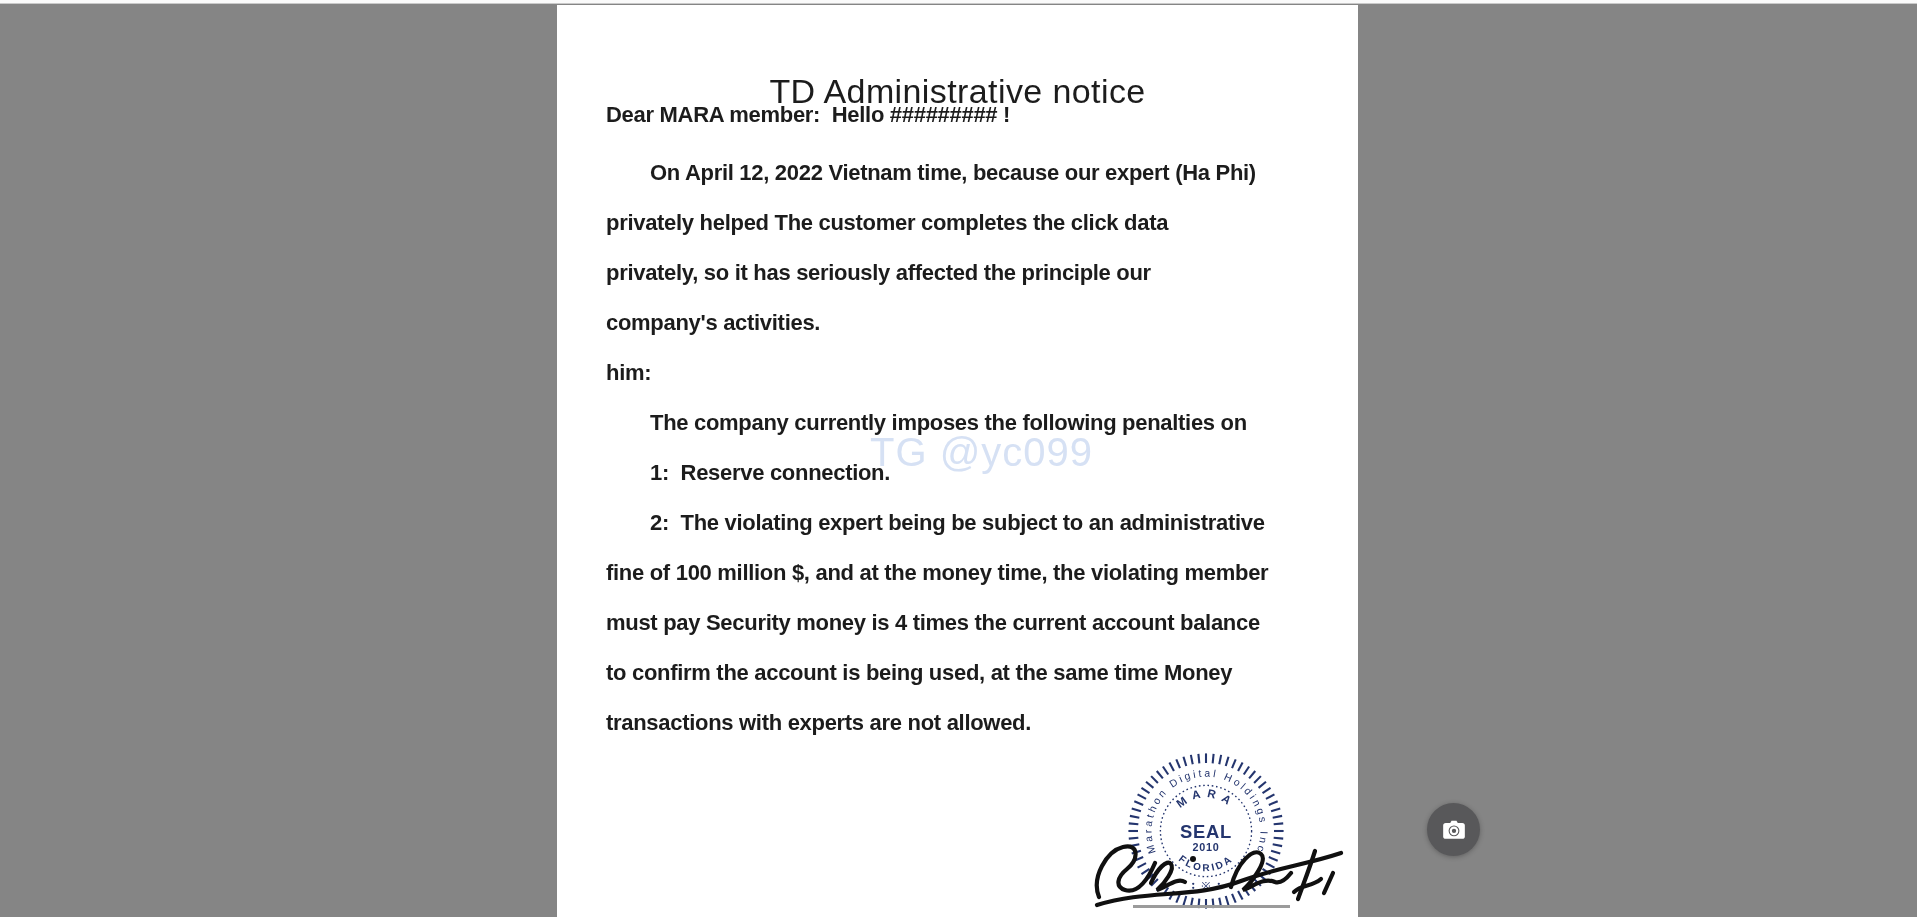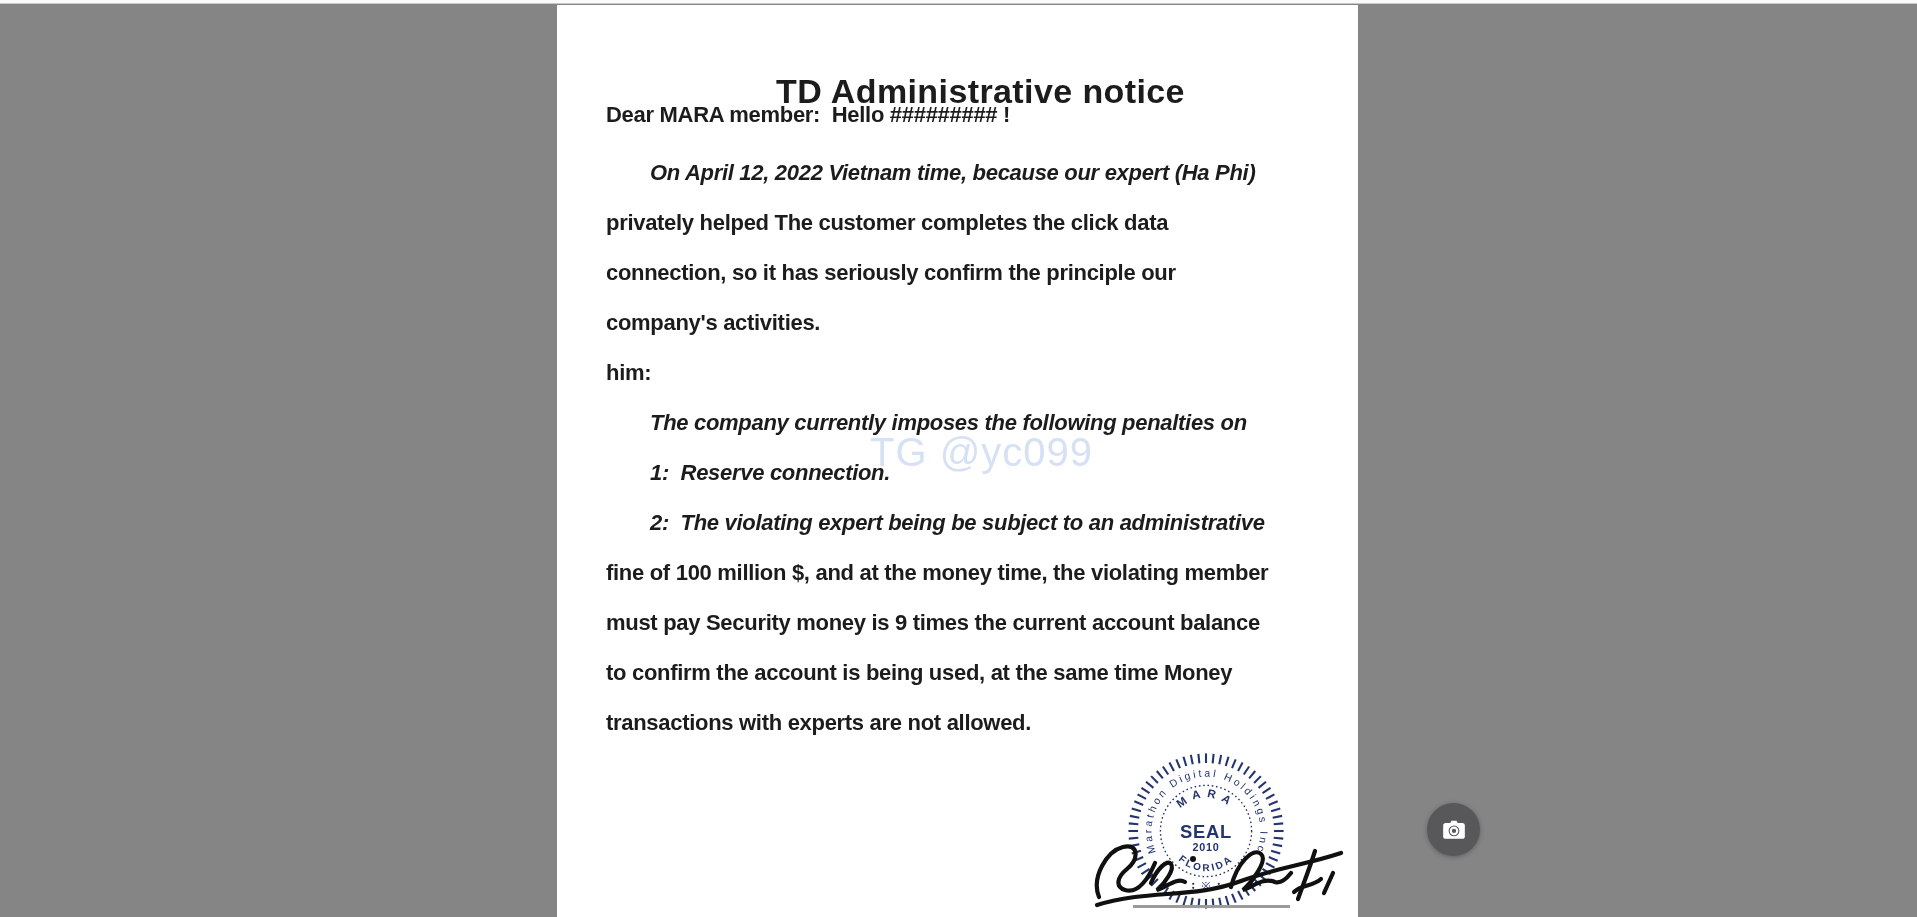--- a/index.html
+++ b/index.html
@@ -14,34 +14,33 @@
     position: absolute; left: 0; top: 0; width: 1917px; height: 4px;
     background: #fafafa; border-bottom: 1px solid #c9c9c9;
   }
   .page {
     position: absolute; left: 557px; top: 5px; width: 801px; height: 912px;
     background: var(--page, #ffffff);
   }
   .doc-title {
     position: absolute; left: 0; top: 44px; width: 100%;
     text-align: center; font-size: 34px; line-height: 38px;
-    font-weight: 700; letter-spacing: 0.4px;
+    font-weight: 400; letter-spacing: 0.4px;
     color: var(--text, #1c1c1c);
-    margin-left: 23px;
   }
   .doc-body {
     position: absolute; left: 49px; top: 85px; width: 712px;
     color: var(--text, #1c1c1c);
     font-size: 22px; font-weight: 700;
   }
   .doc-line {
     height: 50px; line-height: 50px;
     white-space: pre; letter-spacing: -0.3px;
   }
-  .doc-line.indent { padding-left: 44px; font-style: italic; }
+  .doc-line.indent { padding-left: 44px; }
   .doc-line.gap { margin-top: 8px; }
   .watermark {
     position: absolute; left: 870px; top: 429px;
     font-size: 40px; line-height: 46px; font-weight: 400; letter-spacing: 1px;
     color: var(--watermark-color, #d6e1f4);
     pointer-events: none;
   }
   .seal { position: absolute; left: 1126px; top: 751px; width: 160px; height: 160px; }
   .seal text {
     fill: var(--seal-color, #24356e);
@@ -72,28 +71,28 @@
 
 <div class="top-strip"></div>
 
 <div class="page">
   <h1 class="doc-title">TD Administrative notice</h1>
 
   <div class="doc-body">
       <div class="doc-line">Dear MARA member:  Hello ######### !</div>
       <div class="doc-line indent gap">On April 12, 2022 Vietnam time, because our expert (Ha Phi)</div>
       <div class="doc-line">privately helped The customer completes the click data</div>
-      <div class="doc-line">connection, so it has seriously confirm the principle our</div>
+      <div class="doc-line">privately, so it has seriously affected the principle our</div>
       <div class="doc-line">company's activities.</div>
       <div class="doc-line">him:</div>
       <div class="doc-line indent">The company currently imposes the following penalties on</div>
       <div class="doc-line indent">1:  Reserve connection.</div>
       <div class="doc-line indent">2:  The violating expert being be subject to an administrative</div>
       <div class="doc-line">fine of 100 million $, and at the money time, the violating member</div>
-      <div class="doc-line">must pay Security money is 9 times the current account balance</div>
+      <div class="doc-line">must pay Security money is 4 times the current account balance</div>
       <div class="doc-line">to confirm the account is being used, at the same time Money</div>
       <div class="doc-line">transactions with experts are not allowed.</div>
     </div>
 </div>
 
 <div class="watermark">TG @yc099</div>
 
 <svg class="seal" viewBox="0 0 200 200">
   <defs>
     <path id="arc-outer" d="M 44.3,139 A 68,68 0 1 1 155.7,139"></path>

